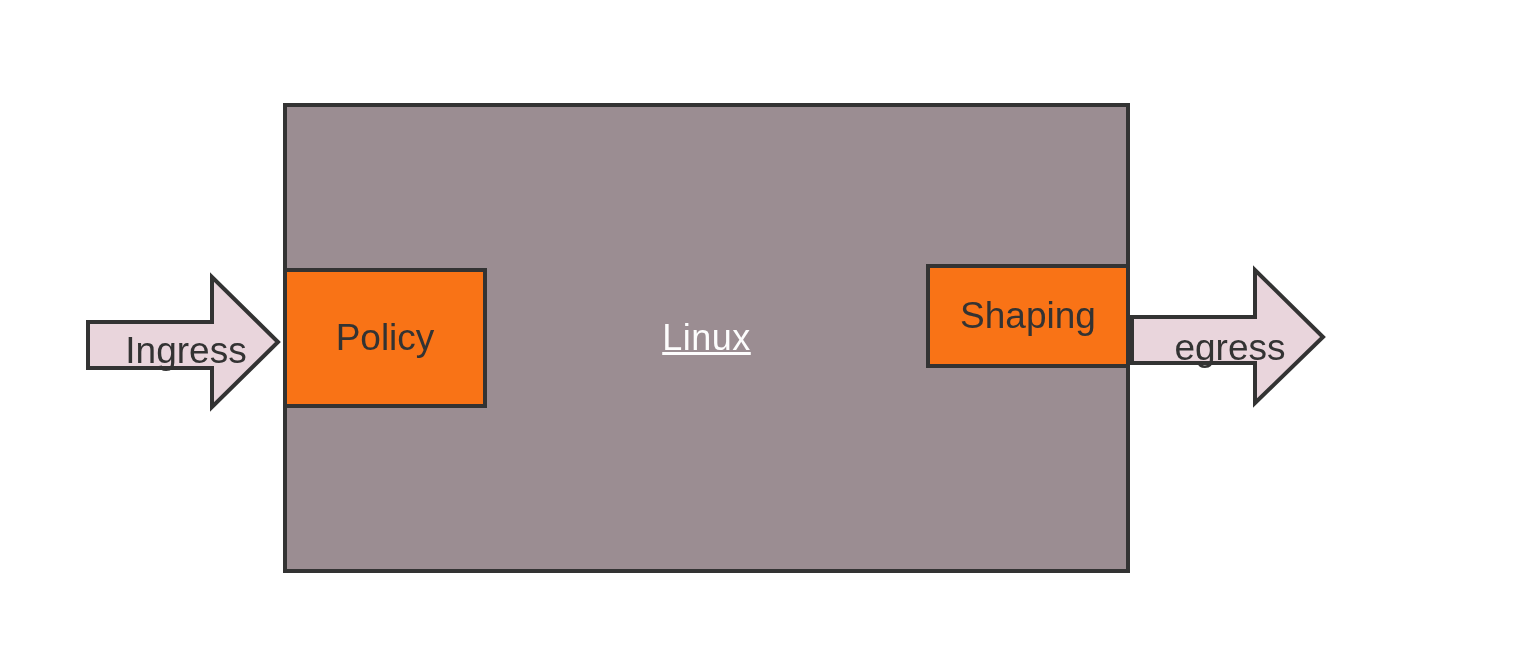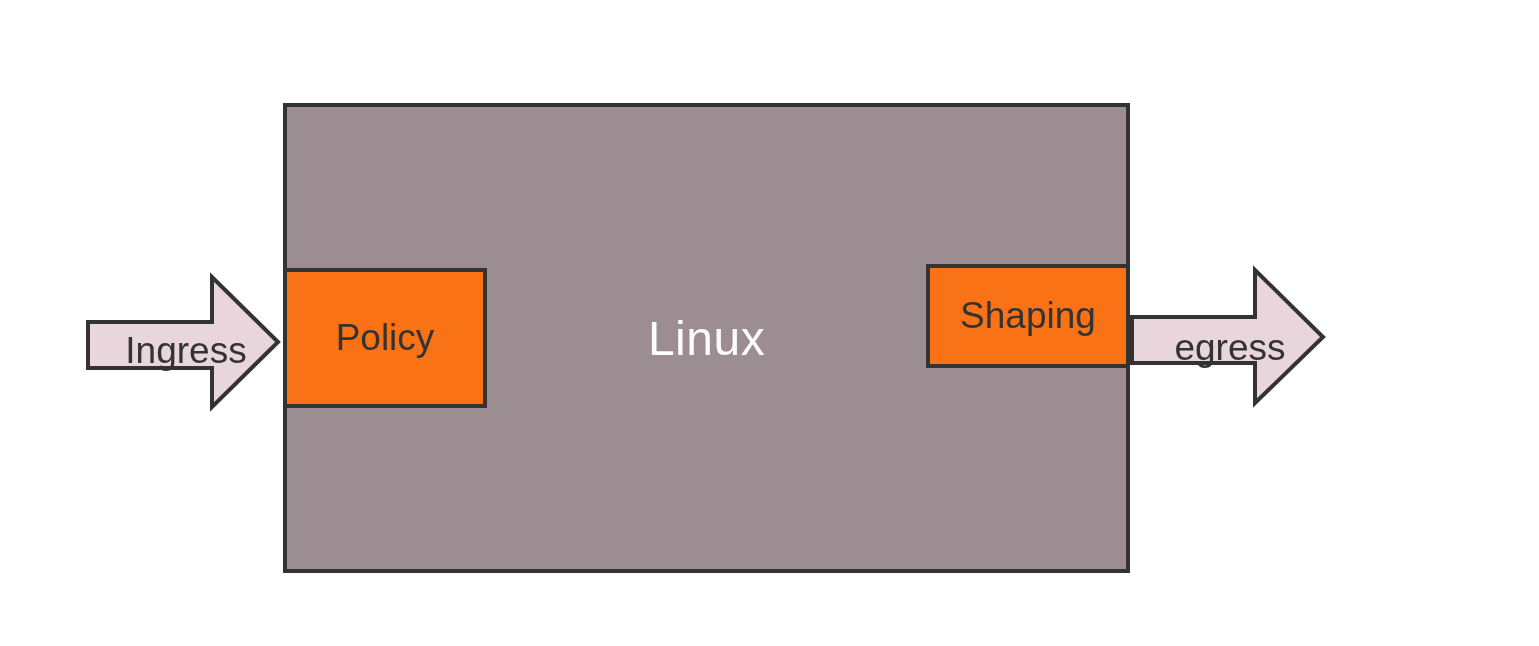--- a/index.html
+++ b/index.html
@@ -23,23 +23,24 @@
     height: 470px;
     box-sizing: border-box;
     background: #9b8d92;
     border: 4px solid #333333;
     display: flex;
     align-items: center;
     justify-content: center;
   }
   .linux-label {
     color: #fdfdfd;
-    font-size: 48px;
+    font-size: 36px;
     font-weight: 500;
     letter-spacing: 0.5px;
+    text-decoration: underline;
   }
   .node {
     position: absolute;
     box-sizing: border-box;
     background: #f97316;
     border: 4px solid #333333;
     display: flex;
     align-items: center;
     justify-content: center;
     color: #333333;

